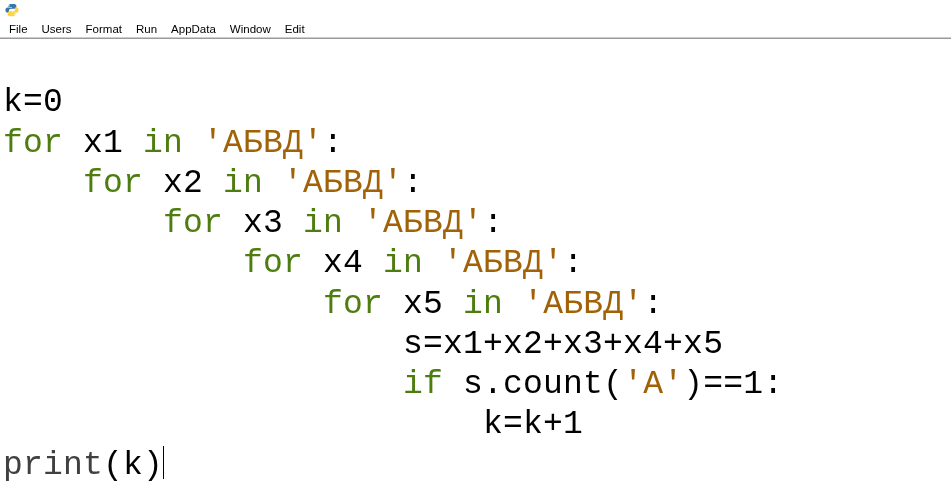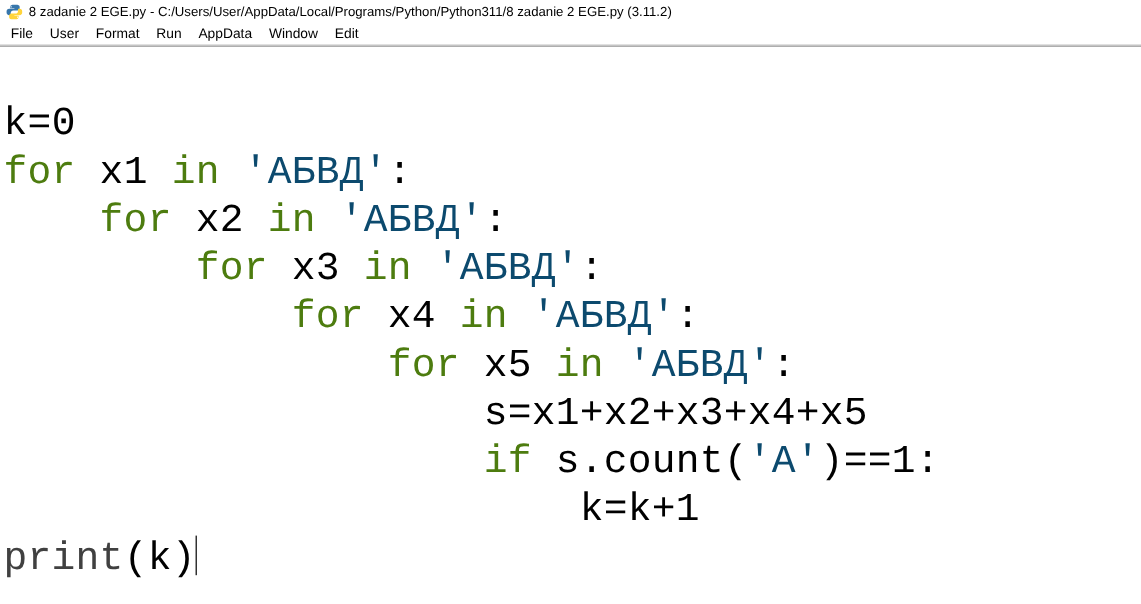--- a/index.html
+++ b/index.html
@@ -51,47 +51,46 @@
     font-size: 33px;
     line-height: 1.22;
     white-space: pre;
     padding: 4px 3px 0 3px;
     color: #000;
     letter-spacing: 0.2px;
     position: relative;
   }
   .kw  { color: #4d7c0f; }
   .op  { color: #000; }
-  .str { color: #0c4a6e; }
+  .str { color: #a16207; }
   .num { color: #000; }
   .bltn{ color: #404040; }
   .nm  { color: #000; }
   .cursor {
     position: absolute;
     width: 1px;
     height: 33px;
     background: #000;
   }
 </style>
 </head>
 <body>
 
 <div class="titlebar">
   <span class="icon-wrap">
     <svg width="14" height="14" viewBox="0 0 32 32">
       <path d="M15 2c-4 0-7 1-7 4v3h8v1H6c-3 0-5 2-5 6s2 6 5 6h3v-4c0-3 2-5 5-5h8c2 0 4-2 4-4V6c0-3-3-4-7-4h-4zM10 5a1.2 1.2 0 1 1 0 2.4A1.2 1.2 0 0 1 10 5z" fill="#3776ab"></path>
       <path d="M17 30c4 0 7-1 7-4v-3h-8v-1h10c3 0 5-2 5-6s-2-6-5-6h-3v4c0 3-2 5-5 5h-8c-2 0-4 2-4 4v3c0 3 3 4 7 4h4zM22 27a1.2 1.2 0 1 1 0-2.4 1.2 1.2 0 0 1 0 2.4z" fill="#ffd43b"></path>
     </svg>
   </span>
-  <span>8 zadanie 2 EGE.py - C:/Users/User/AppData/Local/Programs/Python/Python311/8 zadanie 2 EGE.py (3.11.2)</span>
 </div>
 
 <div class="menubar">
   <div class="menu-item">File</div>
-  <div class="menu-item">User</div>
+  <div class="menu-item">Users</div>
   <div class="menu-item">Format</div>
   <div class="menu-item">Run</div>
   <div class="menu-item">AppData</div>
   <div class="menu-item">Window</div>
   <div class="menu-item">Edit</div>
 </div>
 
 <div class="editor">
   <div class="code">
 <span class="nm">k</span><span class="op">=</span><span class="num">0</span>

